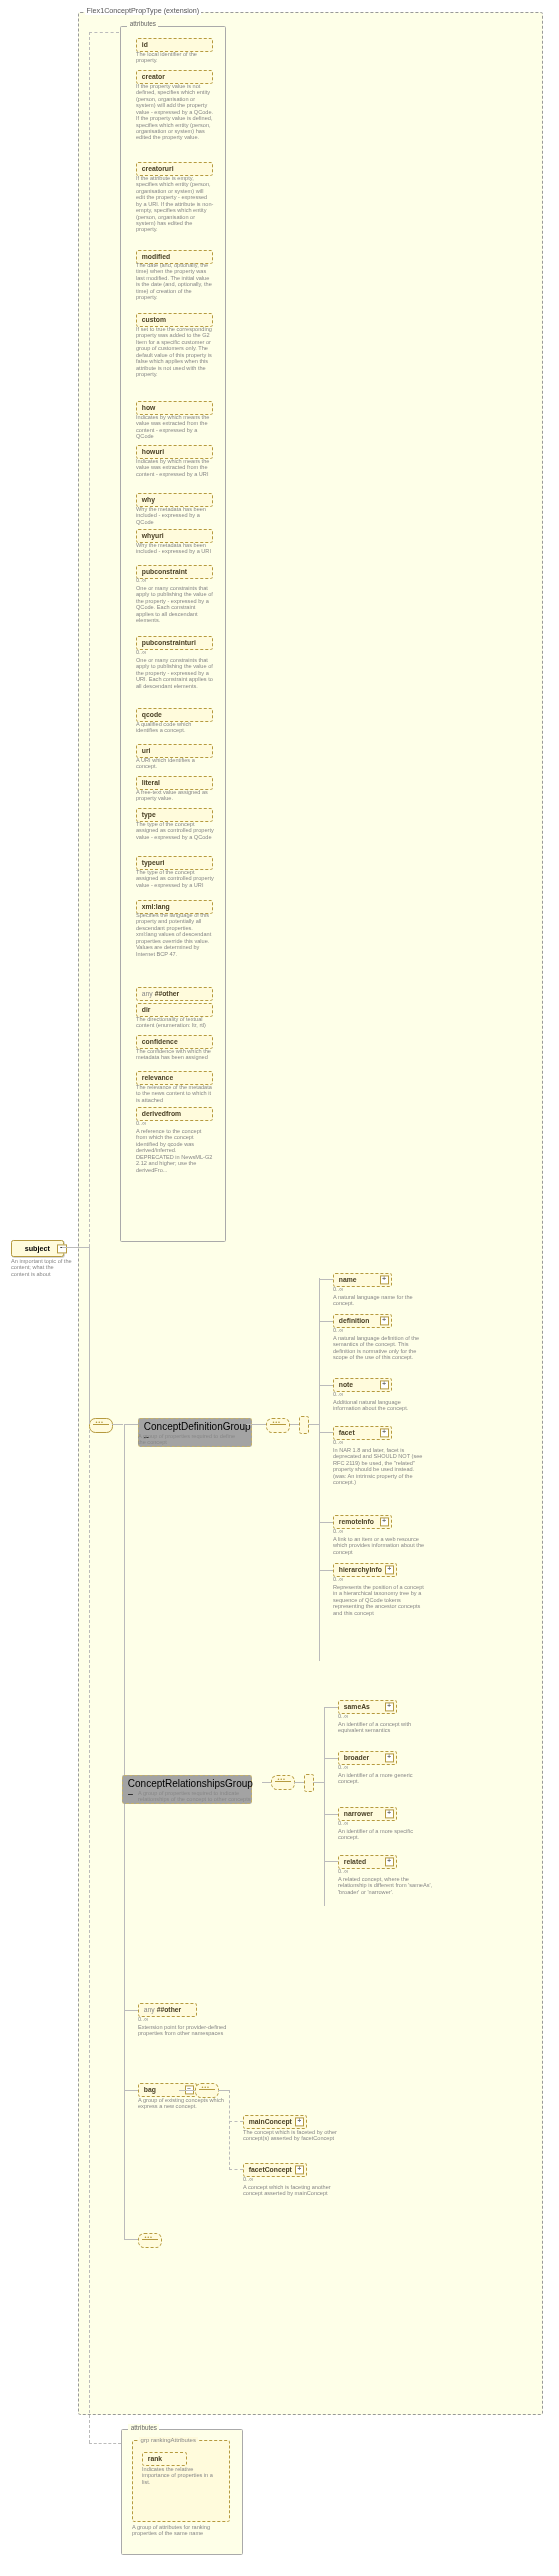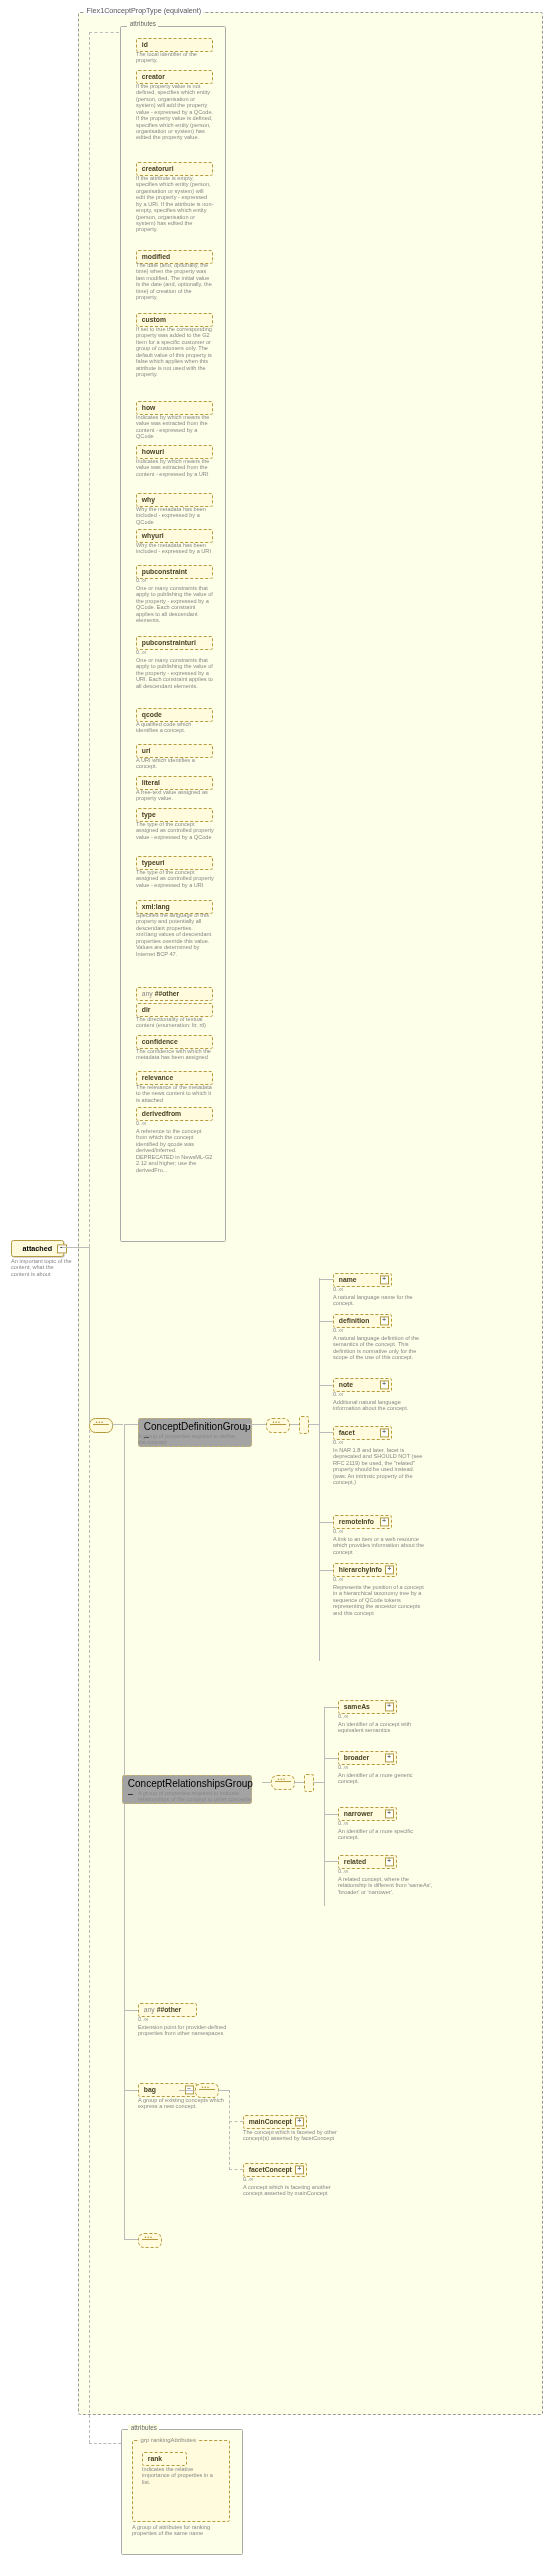--- a/index.html
+++ b/index.html
@@ -174,24 +174,24 @@
     background:#fffbdc;
     border-radius:2.4px;
   }
 </style>
 </head>
 <body>
 
 <div class="canvas">
 
   <div class="big-frame"></div>
-  <div class="frame-title">Flex1ConceptPropType (equivalent)</div>
+  <div class="frame-title">Flex1ConceptPropType (extension)</div>
 
   <div class="subject-box">
-    <span>attached</span>
+    <span>subject</span>
     <span class="subject-minus">−</span>
   </div>
   <div class="desc" style="left:11px;top:1258px;width:61px">An important topic of the content; what the content is about</div>
 
   <div class="hline" style="left:62px;top:1247px;width:28px"></div>
 
   <div class="attr-frame" style="left:120px;top:25.5px;width:104px;height:1214px">
     <div class="attr-frame-title">attributes</div>
   </div>
 

